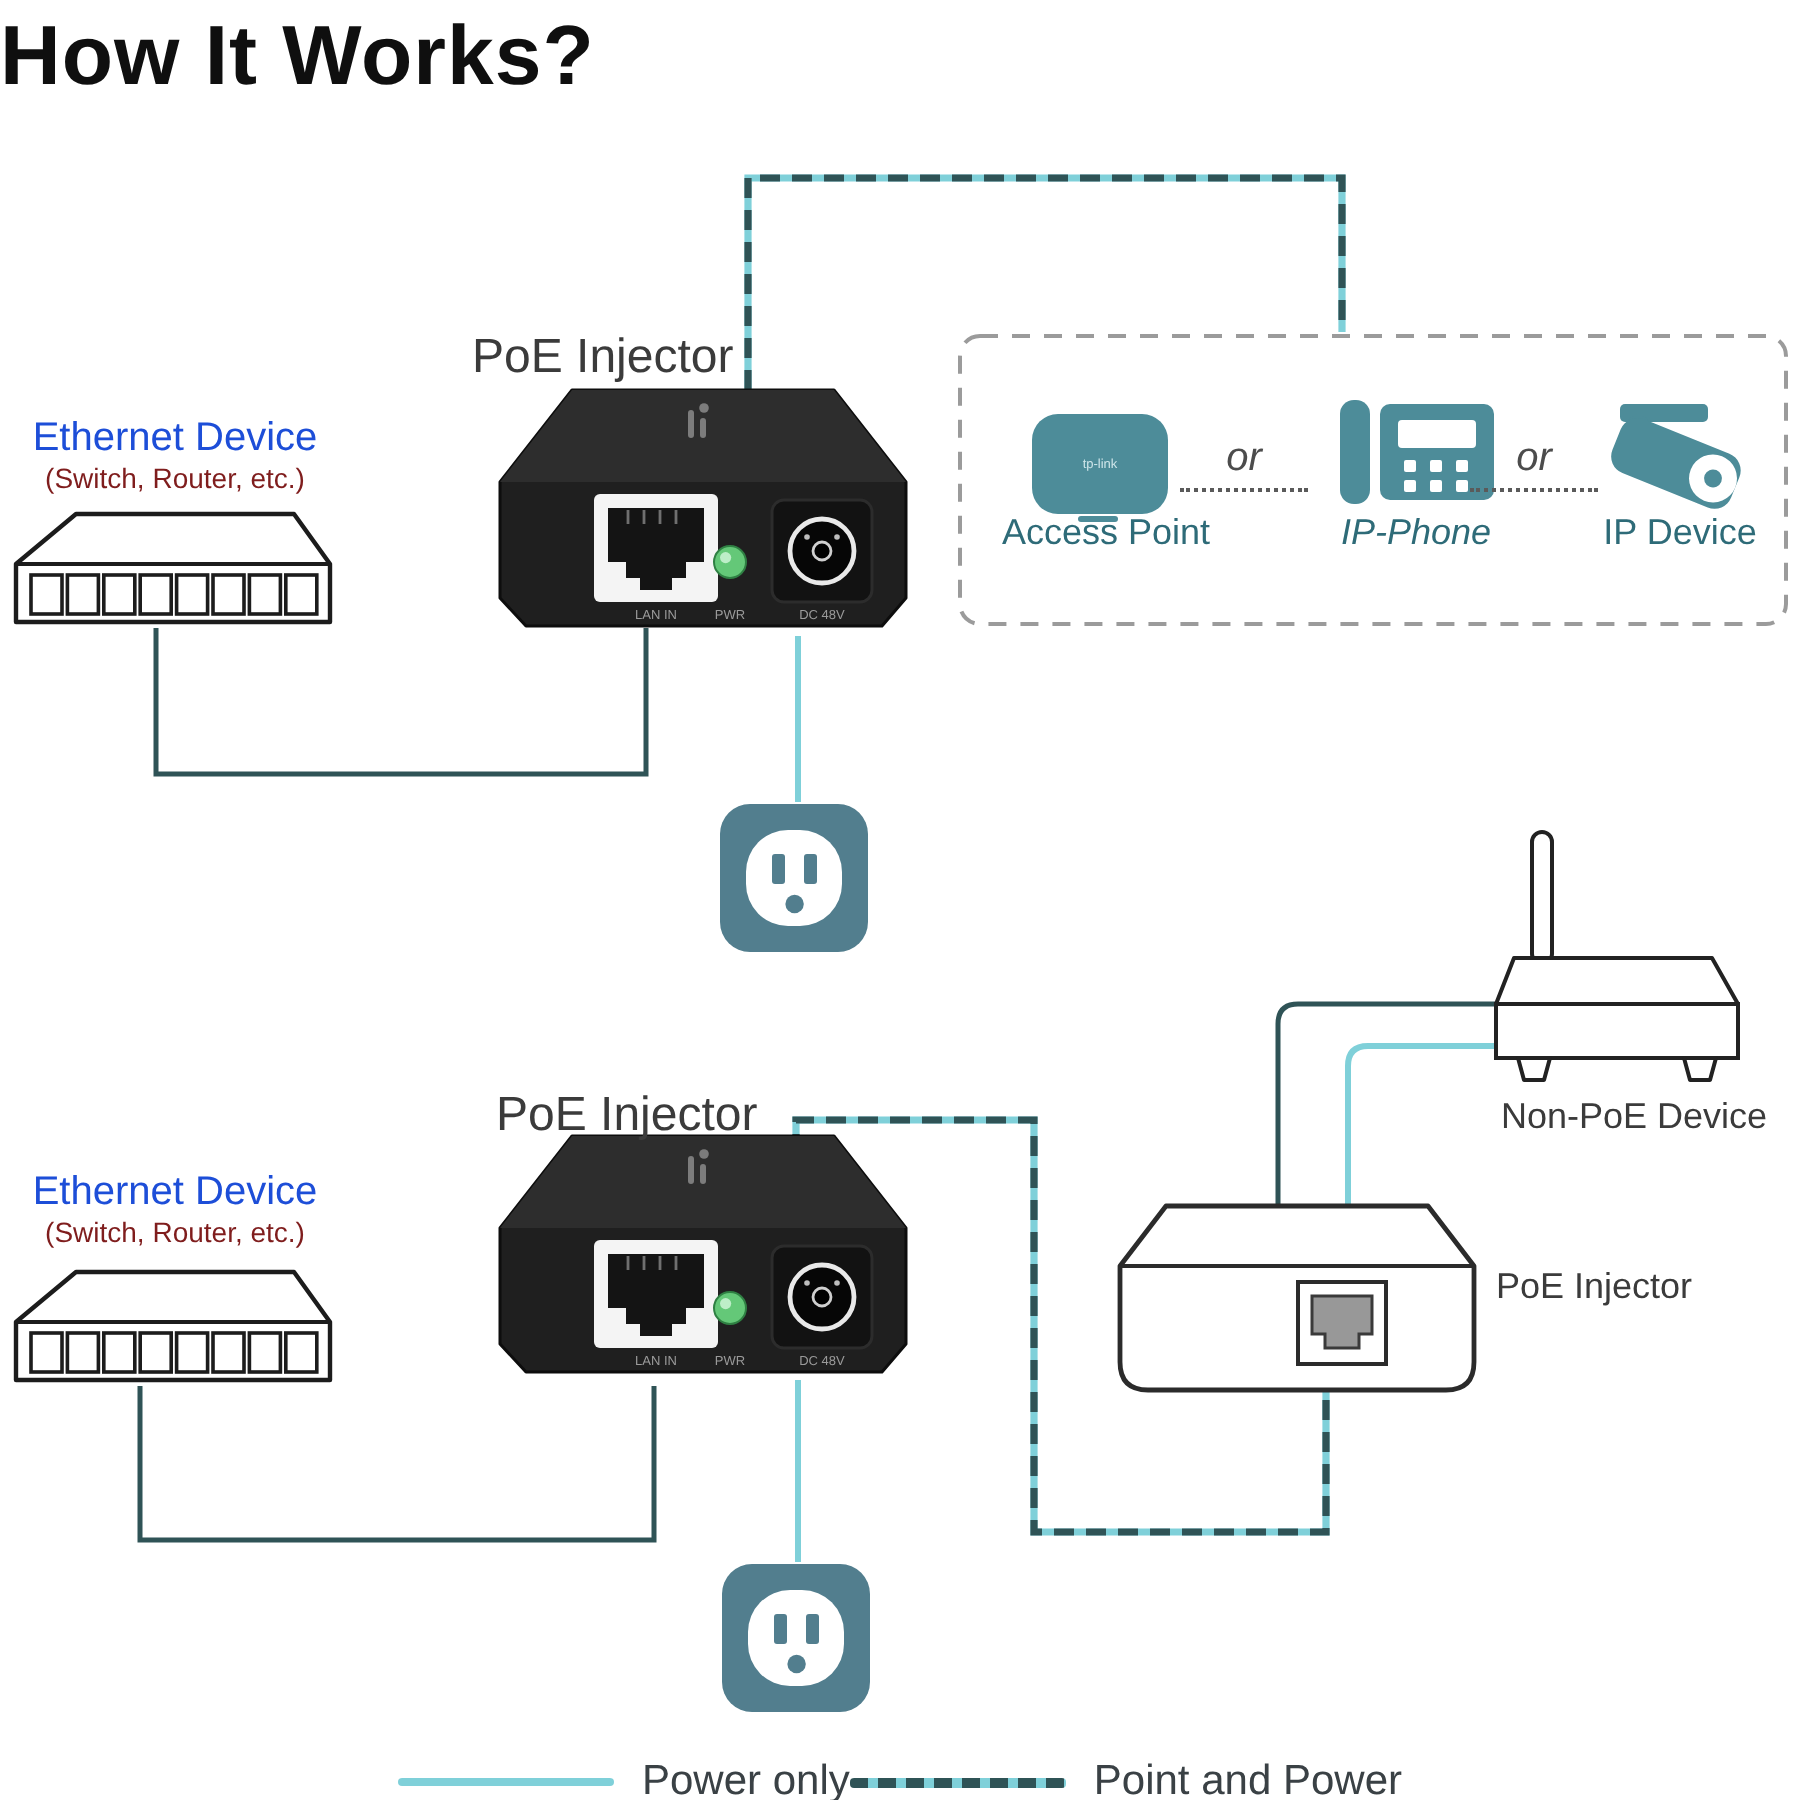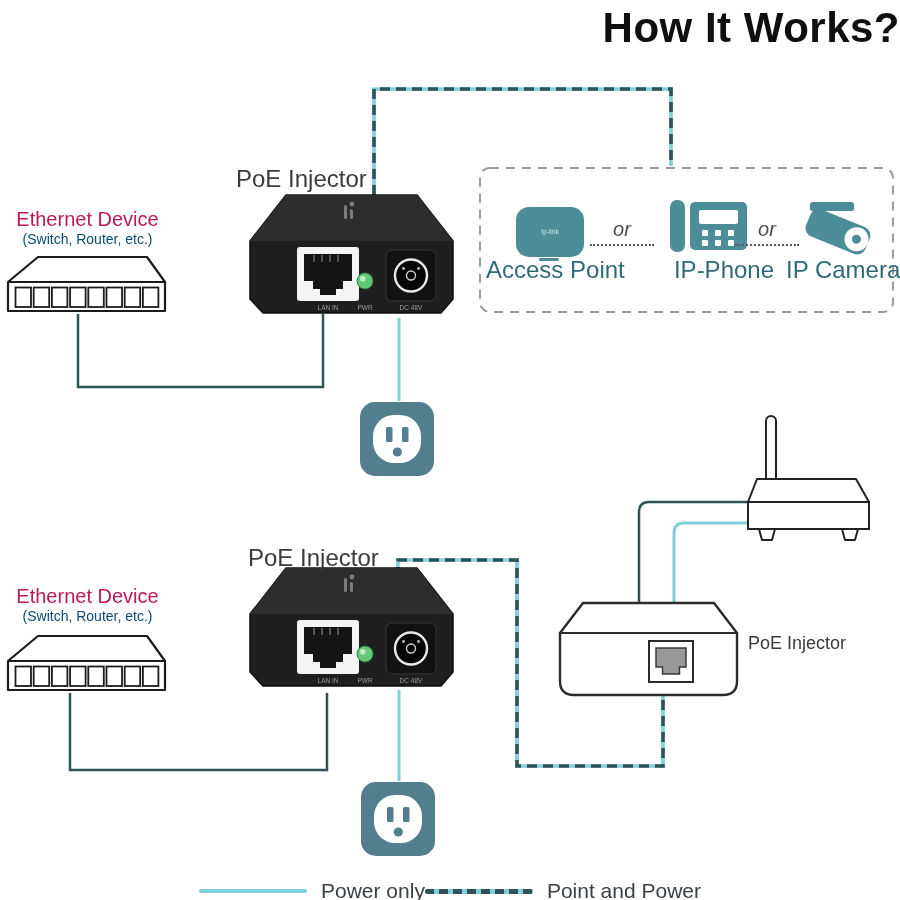--- a/index.html
+++ b/index.html
@@ -2,26 +2,26 @@
 <html><head>
 <meta charset="utf-8">
 <style>
   html,body{margin:0;padding:0;background:#fff;}
   #stage{position:relative;width:900px;height:900px;background:#ffffff;overflow:hidden;
          font-family:"Liberation Sans",sans-serif;}
   #diagram-svg{position:absolute;left:0;top:0;}
   svg text{font-family:"Liberation Sans",sans-serif;}
   .lbl{position:absolute;color:#3b3b3b;white-space:nowrap;}
   .center{text-align:center;}
-  #title{left:0;right:0;top:4px;text-align:right;font-size:42px;font-weight:bold;
+  #title{left:0;right:0;top:4px;text-align:left;font-size:42px;font-weight:bold;
          color:#0f0f0f;letter-spacing:.5px;}
-  .eth-title{width:175px;font-size:20px;color:#be185d;}
-  .eth-sub{width:175px;font-size:14px;color:#0c4a6e;}
+  .eth-title{width:175px;font-size:20px;color:#1d4ed8;}
+  .eth-sub{width:175px;font-size:14px;color:#7f1d1d;}
   .inj-lbl{font-size:24px;color:#3b3b3b;}
-  .dev-lbl{font-size:24px;color:#2e6b78;}
+  .dev-lbl{font-size:18px;color:#2e6b78;}
   .or-lbl{font-size:20px;color:#4c4c4c;font-style:italic;}
   .or-dots{position:absolute;height:0;border-top:2px dotted #5a5a5a;}
   #legend{position:absolute;left:0;right:0;top:862px;display:flex;justify-content:center;
           align-items:center;margin-top:17px;}
   .leg-item{display:flex;align-items:center;gap:14px;}
   .leg-label{font-size:21px;color:#3a4145;}
   .sw{border-radius:2px;}
   .sw-power{width:108px;height:4px;background:#7fd0d9;}
   .sw-data{width:108px;height:4px;background:#2f5356;}
   .sw-combo{width:108px;height:5px;
@@ -173,28 +173,29 @@
 
   <div id="title" class="lbl">How It Works?</div>
 
   <div class="lbl eth-title center" style="left:0;top:208px;">Ethernet Device</div>
   <div class="lbl eth-sub center" style="left:0;top:231px;">(Switch, Router, etc.)</div>
   <div class="lbl inj-lbl" style="left:236px;top:165px;">PoE Injector</div>
 
   <div class="lbl dev-lbl center" style="left:486px;top:256px;width:134px;">Access Point</div>
   <div class="lbl or-lbl center" style="left:594px;top:218px;width:56px;">or</div>
   <div class="or-dots" style="left:590px;top:244px;width:64px;"></div>
-  <div class="lbl dev-lbl center" style="left:672px;top:256px;width:104px;">IP-Phone</div>
+  <div class="lbl dev-lbl center" style="left:656px;top:256px;width:104px;font-style:italic;">IP-Phone</div>
   <div class="lbl or-lbl center" style="left:739px;top:218px;width:56px;">or</div>
   <div class="or-dots" style="left:735px;top:244px;width:64px;"></div>
-  <div class="lbl dev-lbl center" style="left:786px;top:256px;width:108px;">IP Camera</div>
+  <div class="lbl dev-lbl center" style="left:786px;top:256px;width:108px;">IP Device</div>
 
   <div class="lbl inj-lbl" style="left:248px;top:544px;">PoE Injector</div>
   <div class="lbl eth-title center" style="left:0;top:585px;">Ethernet Device</div>
   <div class="lbl eth-sub center" style="left:0;top:608px;">(Switch, Router, etc.)</div>
+  <div class="lbl inj-lbl center" style="left:737px;top:548px;width:160px;font-size:18px;">Non-PoE Device</div>
   <div class="lbl inj-lbl" style="left:748px;top:633px;font-size:18px;">PoE Injector</div>
 
   <div id="legend">
     <div class="leg-item">
       <div class="sw sw-power"></div>
       <div class="leg-label">Power only</div>
     </div>
     <div class="leg-item">
       <div class="sw sw-combo"></div>
       <div class="leg-label">Point and Power</div>

